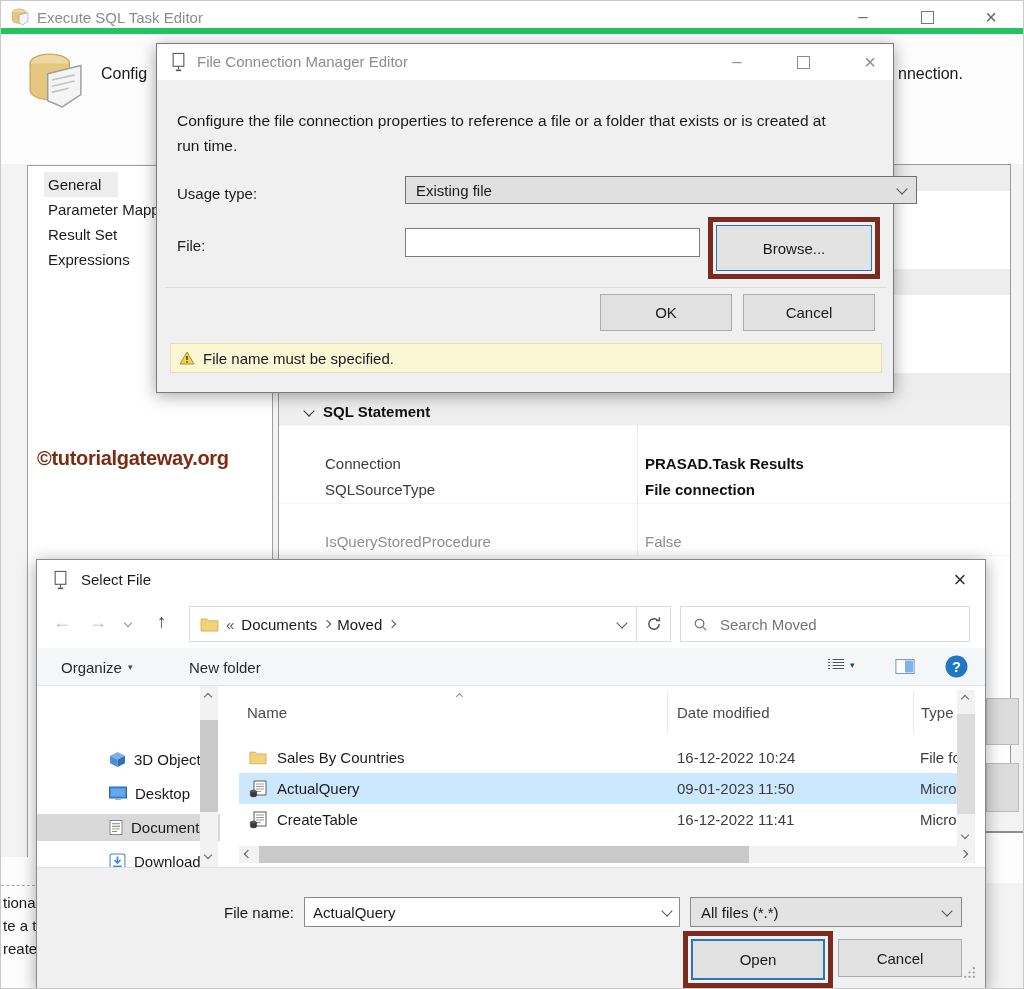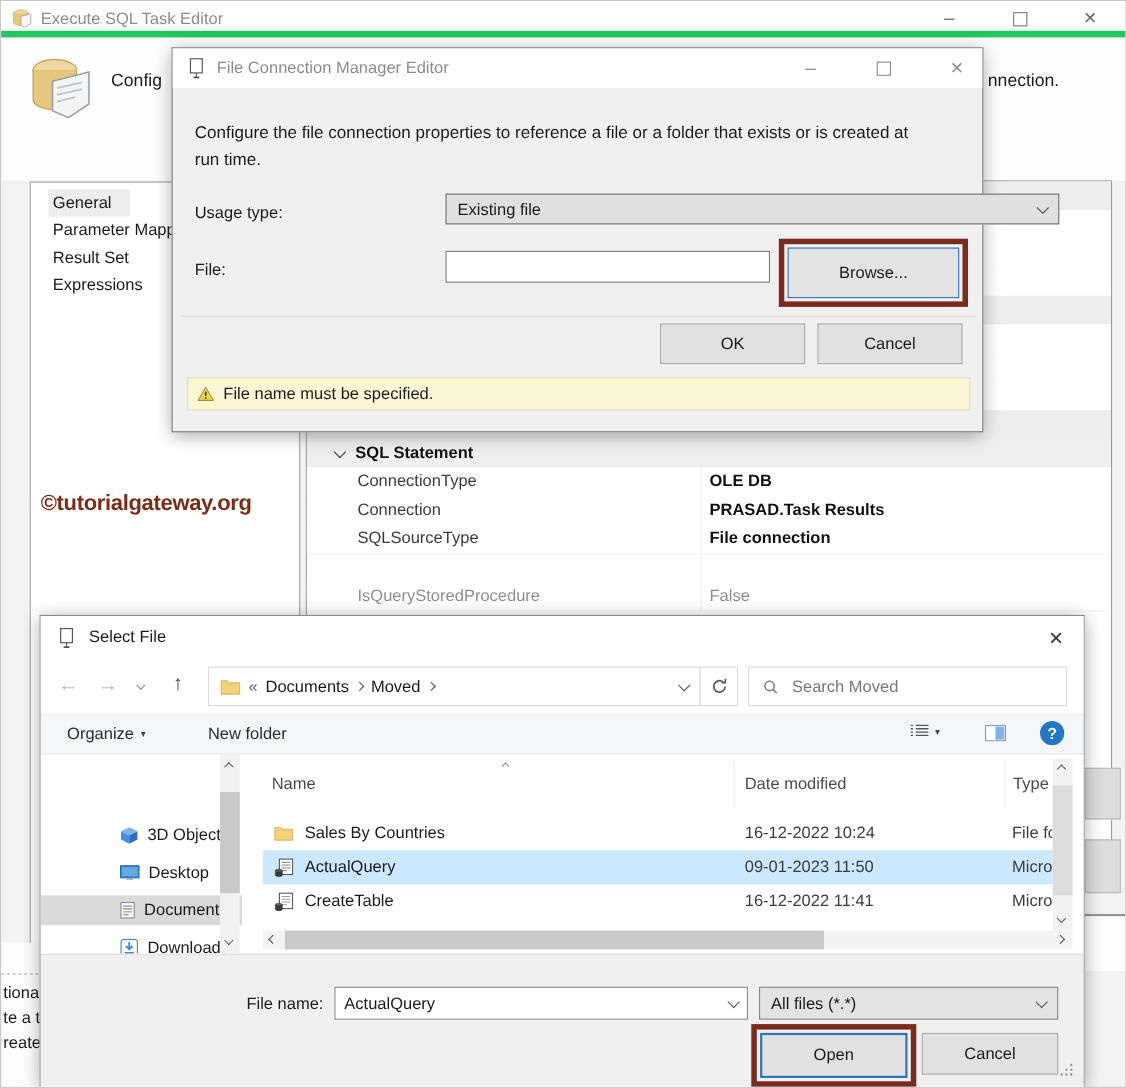--- a/index.html
+++ b/index.html
@@ -92,24 +92,20 @@
       <div class="gridrow w" style="top:130px;"></div>
       <div class="gridrow w" style="top:156px;"></div>
       <div class="gridrow w" style="top:182px;"></div>
       <div class="gridrow g" style="top:208px;"></div>
     </div>
 
     <div class="gridrow" style="top:234px;background:#efefef;">
       <span class="chev cd" style="position:absolute;left:26px;top:8px;border-color:#333;"></span>
       <span class="propname bold" style="left:44px;color:#111;">SQL Statement</span>
     </div>
-    <div class="gridrow w" style="top:260px;">
-      <span class="propname">ConnectionType</span>
-      <span class="propval bold">OLE DB</span>
-    </div>
     <div class="gridrow w" style="top:286px;">
       <span class="propname">Connection</span>
       <span class="propval bold">PRASAD.Task Results</span>
     </div>
     <div class="gridrow w" style="top:312px;">
       <span class="propname">SQLSourceType</span>
       <span class="propval bold">File connection</span>
     </div>
     <div class="gridrow w" style="top:364px;">
       <span class="propname" style="color:#8f8f8f;">IsQueryStoredProcedure</span>
@@ -147,21 +143,21 @@
           <span style="width:11px;height:11px;border:1px solid #8c8c8c;"></span>
         </span>
     <span class="abs row" style="left:692px;top:0;width:42px;height:36px;justify-content:center;">
           <span class="win-glyph" style="font-size:20px;color:#8c8c8c;">×</span>
         </span>
   </div>
 
   <div class="abs" style="left:20px;top:64px;width:660px;line-height:25px;font-size:15.5px;">Configure the file connection properties to reference a file or a folder that exists or is created at run time.</div>
 
   <span class="abs" style="left:20px;top:141px;">Usage type:</span>
-  <div class="abs row" style="left:248px;top:132px;width:558px;height:28px;background:#e0e0e0;border:1px solid #707070;padding:0 10px;">
+  <div class="abs row" style="left:248px;top:132px;width:512px;height:28px;background:#e0e0e0;border:1px solid #707070;padding:0 10px;">
     <span style="flex:1;">Existing file</span>
     <span class="chev cd" style="margin-top:-3px;"></span>
   </div>
 
   <span class="abs" style="left:20px;top:193px;">File:</span>
   <div class="abs" style="left:248px;top:184px;width:295px;height:29px;background:#fff;border:1px solid #7a7a7a;line-height:27px;padding:0 6px;"><span></span></div>
 
   <div class="abs" style="left:551px;top:173px;width:172px;height:62px;border:5px solid #7a2b1d;padding:3px;background:#f0f0f0;">
     <div class="btn" style="width:100%;height:100%;background:#e3e3e3;border:1px solid #2a76bd;">
           <span>Browse...</span>

